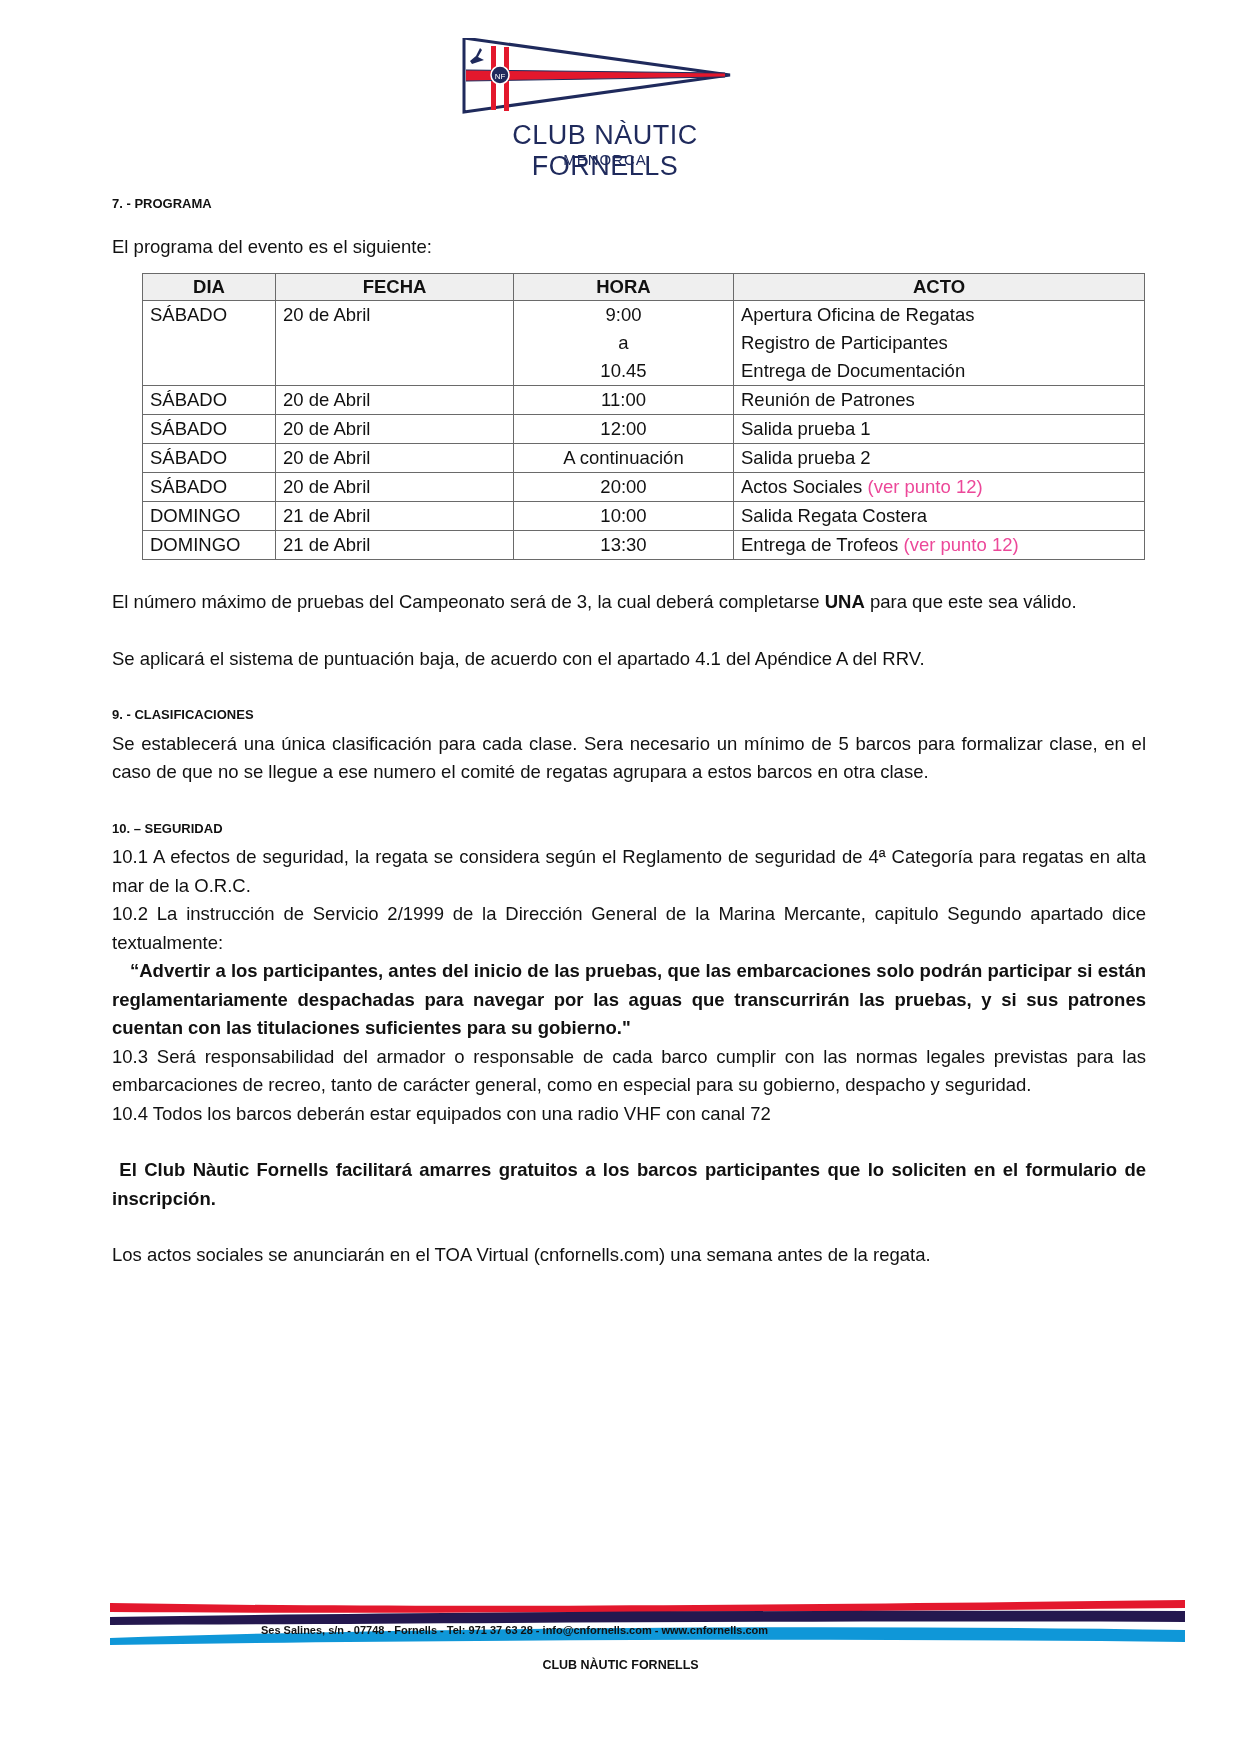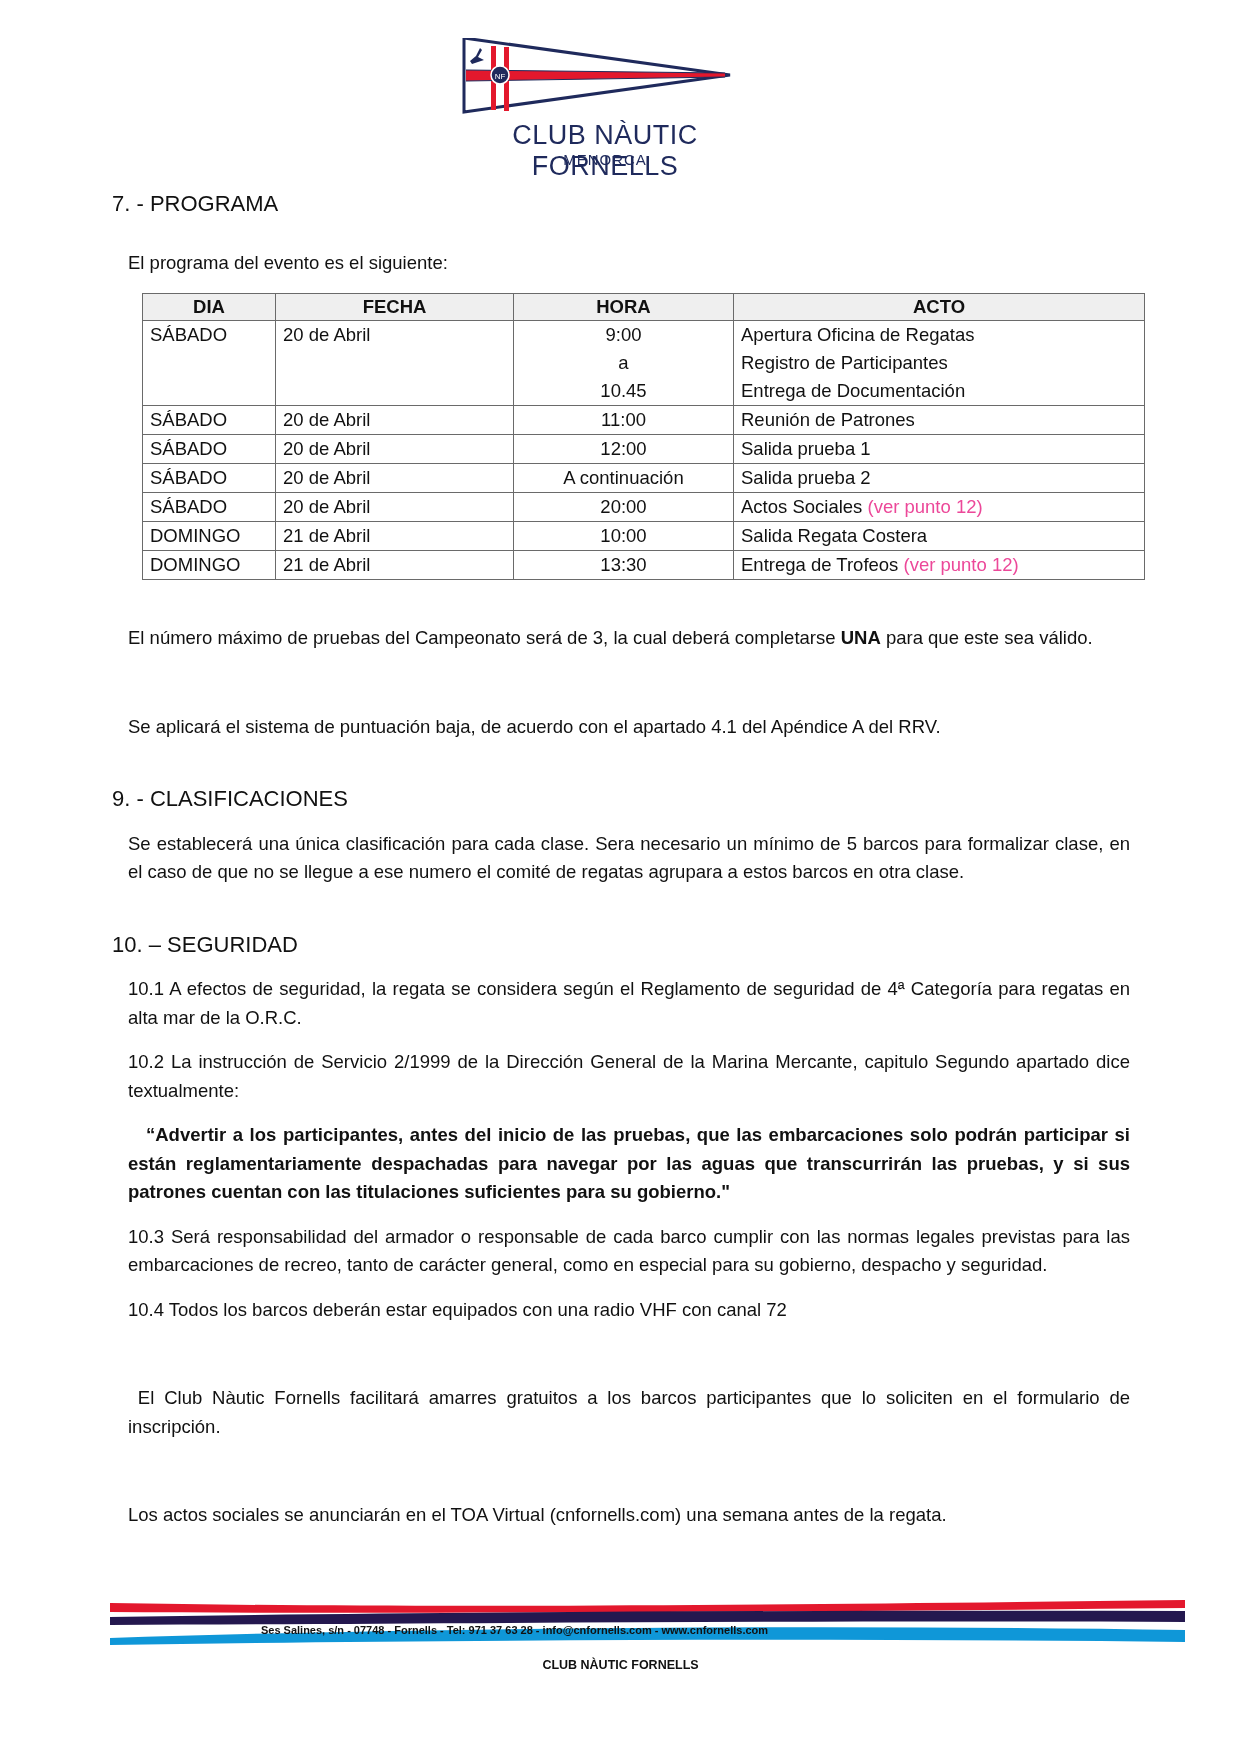--- a/index.html
+++ b/index.html
@@ -5,22 +5,22 @@
   html, body { margin: 0; padding: 0; background: #ffffff; }
   body { width: 1241px; height: 1755px; position: relative; overflow: hidden;
          font-family: "Liberation Sans", sans-serif; color: #111; }
   .header-logo { position: absolute; left: 440px; top: 38px; width: 360px; height: 130px; }
   .logo-text { position: absolute; left: 0; top: 82px; width: 330px; text-align: center;
                font-size: 27px; color: #1f2a5c; letter-spacing: 0.5px; font-weight: normal; }
   .logo-sub { position: absolute; left: 0; top: 113px; width: 330px; text-align: center;
               font-size: 15px; color: #1f2a5c; letter-spacing: 1px; }
   .content { position: absolute; left: 112px; top: 190px; width: 1034px;
              font-size: 18.5px; line-height: 28.5px; }
-  h2.sec { margin: 0; font-size: 22px; font-weight: normal; line-height: 28.5px; }
-  p { margin: 16px; text-align: justify; }
+  h2.sec { margin: 0; font-size: 13px; font-weight: bold; line-height: 28.5px; }
+  p { margin: 0; text-align: justify; }
   .gap-sm { height: 14px; }
   .gap-md { height: 28px; }
   table.prog { border-collapse: collapse; margin: 12px 0 0 30px; width: 1003px; font-size: 18.5px; }
   table.prog th, table.prog td { border: 1.5px solid #6a6a6a; padding: 0 7px; line-height: 28px; vertical-align: top; }
   table.prog th { background: #efefef; font-weight: bold; text-align: center; line-height: 26px; }
   .c-dia { width: 118px; }
   .c-fecha { width: 223px; }
   .c-hora { width: 205px; text-align: center; }
   .c-acto { }
   .link { color: #ec4899; }
@@ -155,21 +155,21 @@
 
   <div class="gap-md"></div>
   <h2 class="sec">10. – SEGURIDAD</h2>
   <p>10.1 A efectos de seguridad, la regata se considera según el Reglamento de seguridad de 4ª Categoría para regatas en alta mar de la O.R.C.</p>
   <p>10.2 La instrucción de Servicio 2/1999 de la Dirección General de la Marina Mercante, capitulo Segundo apartado  dice textualmente:</p>
   <p class="quote" style="text-indent:18px;">“Advertir a los participantes, antes del inicio de las pruebas, que las embarcaciones solo podrán participar si están reglamentariamente despachadas para navegar por las aguas que transcurrirán las pruebas, y si sus patrones cuentan con las titulaciones suficientes para su gobierno."</p>
   <p>10.3  Será responsabilidad del armador o responsable de cada barco cumplir con las normas legales previstas para las embarcaciones de recreo, tanto de carácter general, como en especial para su gobierno, despacho y seguridad.</p>
   <p>10.4  Todos los barcos deberán estar equipados con una radio VHF con canal 72</p>
 
   <div class="gap-md"></div>
-  <p style="white-space:pre-wrap;"> El Club Nàutic Fornells facilitará amarres gratuitos a los barcos participantes que lo soliciten en el formulario de inscripción.</p>
+  <p style="white-space:pre-wrap;font-weight:bold;"> El Club Nàutic Fornells facilitará amarres gratuitos a los barcos participantes que lo soliciten en el formulario de inscripción.</p>
 
   <div class="gap-md"></div>
   <p>Los actos sociales se anunciarán en el TOA Virtual (cnfornells.com) una semana antes de la regata.</p>
 </div>
 
 <svg class="footer-waves" viewBox="0 0 1075 60" preserveAspectRatio="none">
   <path d="M0,3 C300,8 600,6 1075,0 L1075,8 C700,12 300,14 0,12 Z" fill="#e3182d"></path>
   <path d="M0,17 C300,12 700,10 1075,11 L1075,22 C700,20 300,24 0,25 Z" fill="#24184f"></path>
   <path d="M0,38 C300,28 700,24 1075,30 L1075,42 C700,38 300,40 0,45 Z" fill="#0f97d8"></path>
 </svg>

